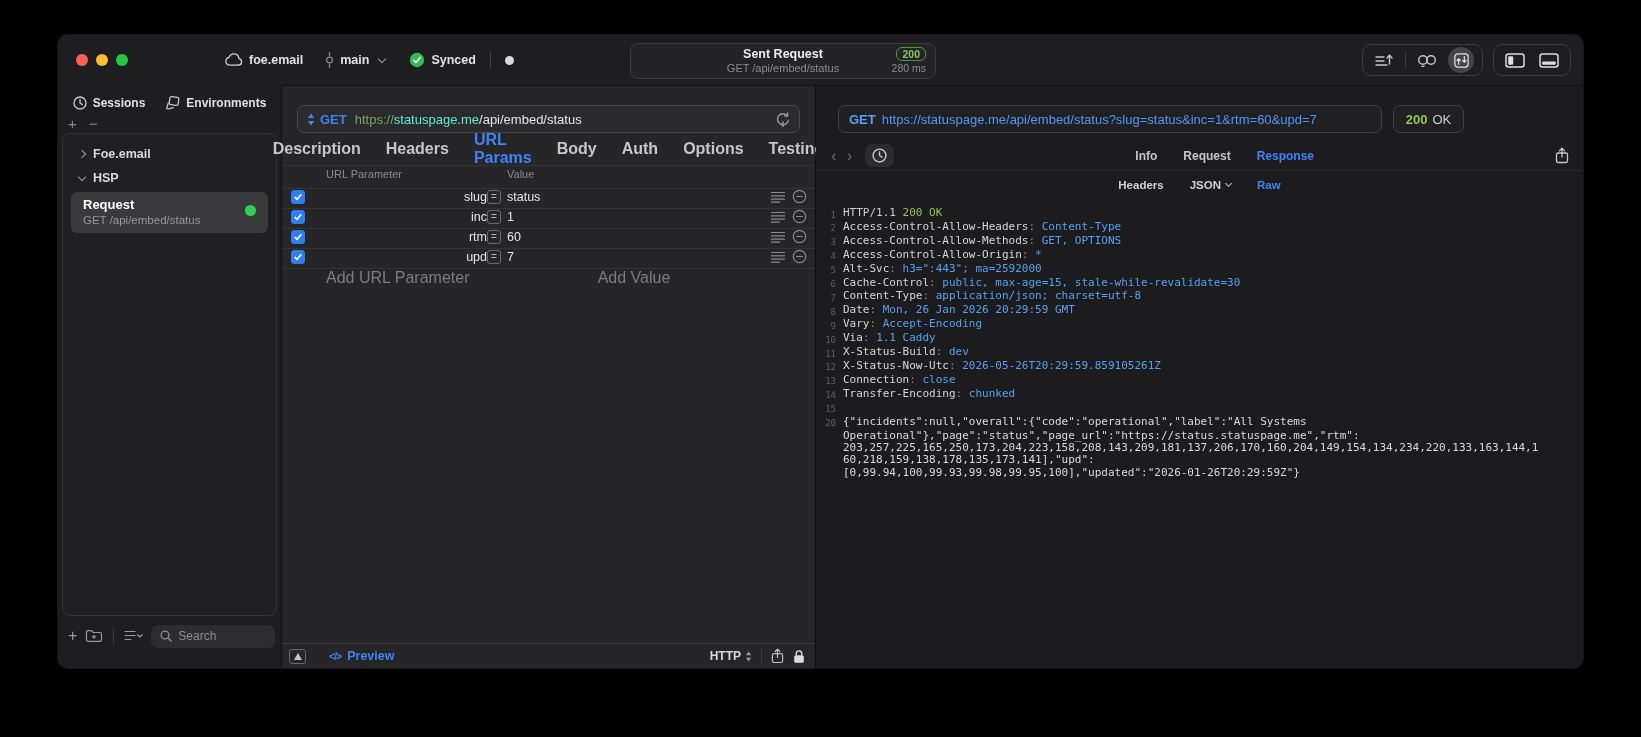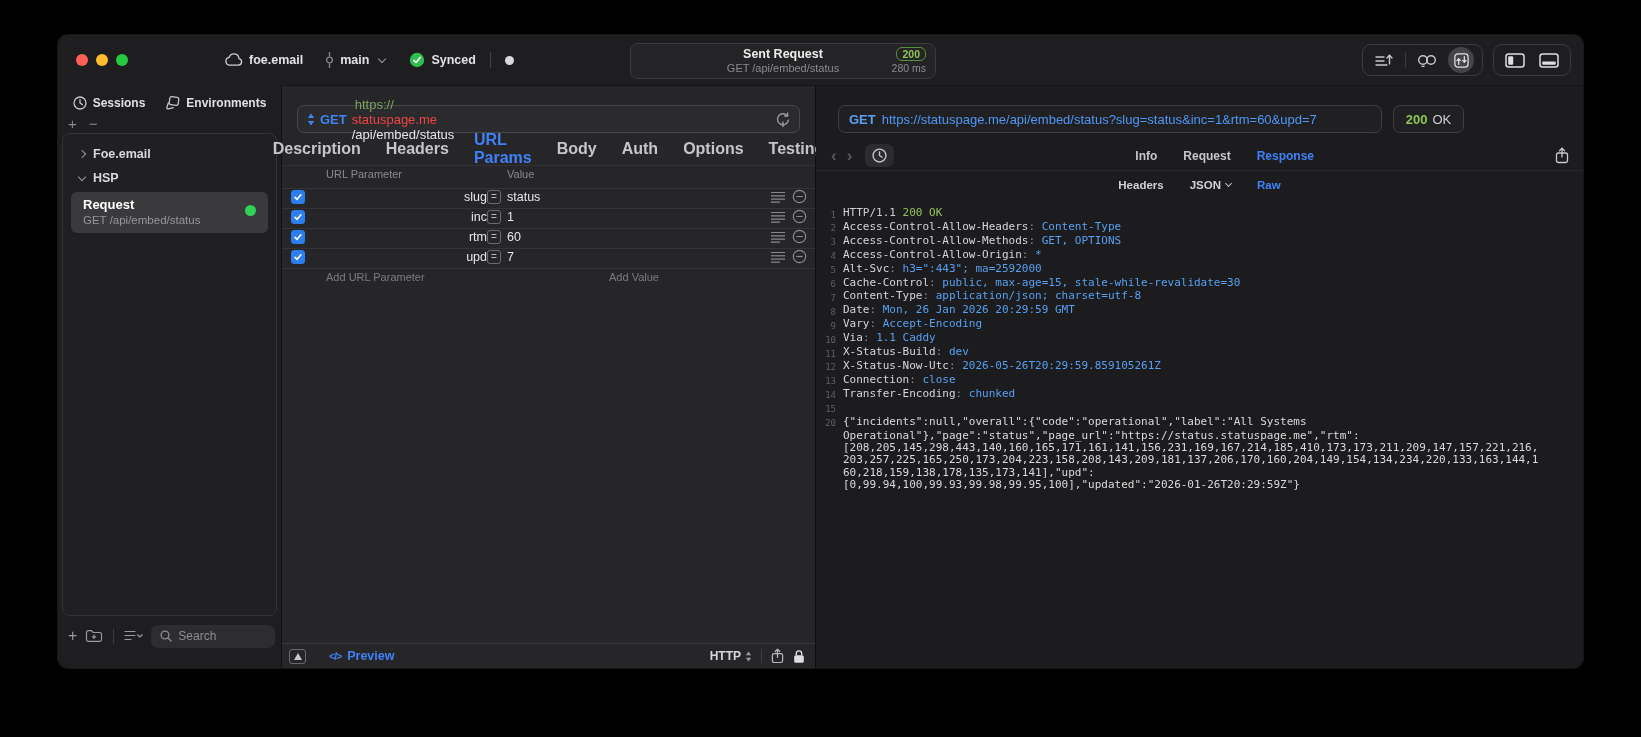--- a/index.html
+++ b/index.html
@@ -62,40 +62,40 @@
   .sb-plus{color:#9a9a9e;font-size:16px;line-height:14px;}
   .sb-bdiv{width:1px;height:15px;background:#3c3c3e;margin:0 2px;}
   .search-pill{flex:1;display:flex;align-items:center;gap:6px;background:#2d2d2f;border-radius:7px;height:23px;padding:0 9px;}
   .search-pill span{color:#8e8e92;font-size:12px;}
 
   
   .urlbar{display:flex;align-items:center;margin:19px 15px 0 15px;height:28px;background:#2b2b2d;
     border:1px solid #48484a;border-radius:7px;padding:0 9px;gap:5px;}
   .method{color:#3f82f7;font-weight:700;font-size:13px;}
   .u-scheme{color:#7ba35f;font-size:13px;margin-left:3px;}
-  .u-host{color:#ef4444;font-size:13px;}
+  .u-host{color:#5eead4;font-size:13px;}
   .u-path{color:#e6e6e8;font-size:13px;}
   .reload{margin-left:auto;color:#9a9a9e;font-size:14px;line-height:14px;}
   .req-tabs{display:flex;justify-content:center;gap:25px;align-items:center;height:33px;
     border-bottom:1px solid #323234;font-size:16px;}
   .tab{color:#c6c6c9;font-weight:600;}
   .tab.active{color:#3f82f7;}
   .ptable{margin-top:1px;}
   .phead,.prow,.paddrow{display:grid;grid-template-columns:30px 166px 1fr 46px;align-items:center;padding:0 8px 8px 9px;}
   .phead{height:22px;color:#8a8a8e;font-size:11px;border-bottom:1px solid #343436;}
   .phead .c2{padding-left:5px;} .phead .c3{padding-left:20px;}
   .prow{height:20px;border-bottom:1px solid #343436;text-align:right;}
   .pcheck{width:14px;height:14px;border-radius:3.5px;background:#2d7ff0;display:flex;align-items:center;justify-content:center;}
   .pname{color:#e6e6e8;font-size:12.5px;padding-left:5px;}
   .pvalcell{display:flex;align-items:center;gap:6px;}
   .eqbox{width:14px;height:14px;border:1px solid #6b6b6e;border-radius:3px;color:#b8b8bb;font-size:10px;
     display:flex;align-items:center;justify-content:center;line-height:10px;}
   .pvtext{color:#e6e6e8;font-size:12.5px;}
   .picons{display:flex;align-items:center;gap:6px;justify-content:flex-end;}
-  .paddrow{height:24px;color:#7c7c80;font-size:11px;}
+  .paddrow{height:24px;color:#7c7c80;font-size:16px;}
   .paddrow .c2{padding-left:5px;} .paddrow .c3{padding-left:20px;text-align:center;}
   .req-footer{margin-top:auto;display:flex;align-items:center;height:25px;border-top:1px solid #39393b;
     padding:0 10px 0 7px;gap:9px;background:#262628;}
   .collapse-btn{width:17px;height:15px;border:1px solid #6a6a6d;border-radius:3px;display:flex;
     align-items:center;justify-content:center;}
   .preview{display:flex;align-items:center;gap:6px;color:#3f82f7;font-size:12.5px;font-weight:600;margin-left:14px;}
   .code-glyph{font-size:10.5px;font-weight:700;letter-spacing:-1px;}
   .f-spacer{flex:1;}
   .http-sel{display:flex;align-items:center;gap:4px;color:#d8d8da;font-size:12px;font-weight:600;}
   .vdiv{width:1px;height:14px;background:#3c3c3e;}
@@ -322,21 +322,21 @@
 
       <section class="reqpane">
         <div class="urlbar">
           <span>
             <svg width="8" height="13" viewBox="0 0 8 13">
                 <path d="M4 .5 7.2 5H.8Z" fill="#3f82f7"></path>
                 <path d="M4 12.5.8 8h6.4Z" fill="#3f82f7"></path>
               </svg>
           </span>
           <span class="method">GET</span>
-          <span style="display:flex;flex-direction:column;">
+          <span style="display:flex;">
             <span class="u-scheme">https://</span>
               <span class="u-host">statuspage.me</span>
               <span class="u-path">/api/embed/status</span>
           </span>
           <span class="reload">
             <svg width="14" height="15" viewBox="0 0 14 15">
                 <g stroke="#9a9a9e" stroke-width="1.4" fill="none" stroke-linecap="round">
                   <path d="M12.4 8.2a5.5 5.5 0 1 1-1.1-4.4"></path>
                   <path d="M11.6 1v3h-3"></path>
                   <line x1="7" y1="10" x2="7" y2="14.5"></line>
@@ -632,24 +632,20 @@
             <div class="rline">
               <span class="lnum">20</span>
               <span class="ltext"><span class="jsontext">{"incidents":null,"overall":{"code":"operational","label":"All Systems</span></span>
             </div>
             <div class="rline">
               <span class="lnum"></span>
               <span class="ltext"><span class="jsontext">Operational"},"page":"status","page_url":"https://status.statuspage.me","rtm":</span></span>
             </div>
             <div class="rline">
               <span class="lnum"></span>
-              <span class="ltext"><span class="jsontext">[208,205,145,298,443,140,160,165,171,161,141,156,231,169,167,214,185,410,173,173,211,209,147,157,221,216,</span></span>
-            </div>
-            <div class="rline">
-              <span class="lnum"></span>
               <span class="ltext"><span class="jsontext">203,257,225,165,250,173,204,223,158,208,143,209,181,137,206,170,160,204,149,154,134,234,220,133,163,144,1</span></span>
             </div>
             <div class="rline">
               <span class="lnum"></span>
               <span class="ltext"><span class="jsontext">60,218,159,138,178,135,173,141],"upd":</span></span>
             </div>
             <div class="rline">
               <span class="lnum"></span>
               <span class="ltext"><span class="jsontext">[0,99.94,100,99.93,99.98,99.95,100],"updated":"2026-01-26T20:29:59Z"}</span></span>
             </div>

